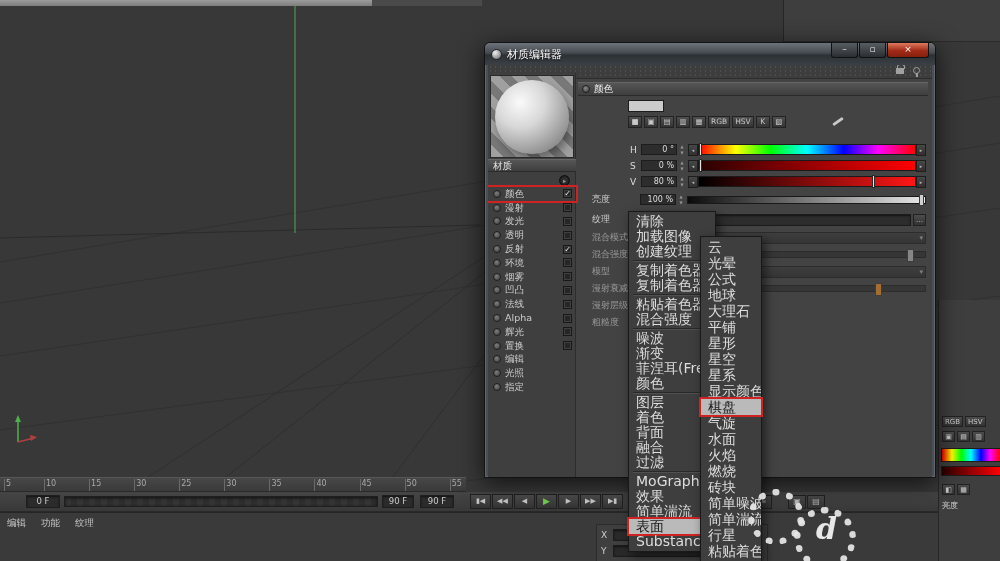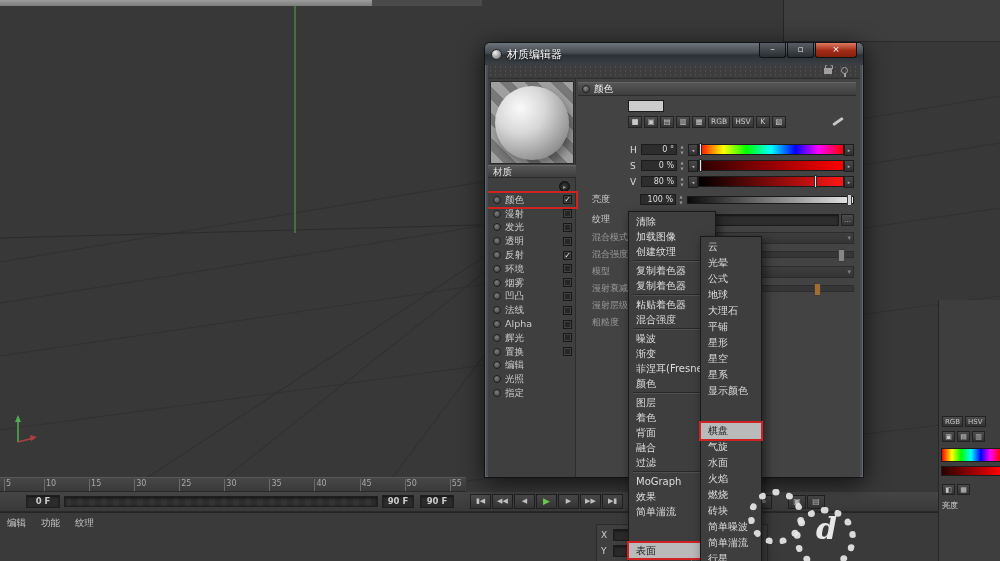--- a/index.html
+++ b/index.html
@@ -24,21 +24,21 @@
   #rd-bright{font-size:8px;color:#cfcfcf;}
 
   
   #ruler{position:absolute;left:0;top:477px;width:466px;height:15px;z-index:5;
     background:linear-gradient(#474747,#3a3a3a);border-top:1px solid #575757;border-bottom:1px solid #2a2a2a;
     display:flex;justify-content:space-between;align-items:flex-end;padding:0 4px;}
   .tick{font-size:8px;color:#a8a8a8;border-left:1px solid #6a6a6a;padding-left:1px;line-height:10px;height:12px;}
 
   
   #transport{position:absolute;left:0;top:492px;width:1000px;height:20px;background:linear-gradient(#454545,#393939);border-bottom:1px solid #292929;z-index:5;}
-  .fld{position:absolute;top:3px;height:13px;background:#2b2b2b;border:1px solid #1e1e1e;box-shadow:inset 0 1px 2px #141414;color:#cccccc;font-size:8.5px;line-height:11px;text-align:center;font-weight:bold;}
+  .fld{position:absolute;top:3px;height:13px;background:#2b2b2b;border:1px solid #1e1e1e;box-shadow:inset 0 1px 2px #141414;color:#cccccc;font-size:8.5px;line-height:11px;text-align:center;}
   #fld-start{left:26px;width:34px;}
   #range-groove{position:absolute;left:64px;top:4px;width:314px;height:11px;background:repeating-linear-gradient(90deg,#343434 0 6px,#2d2d2d 6px 12px);border:1px solid #1f1f1f;box-shadow:inset 0 1px 3px #101010;}
   #fld-end{left:382px;width:32px;}
   #fld-cur{left:420px;width:34px;}
   #transport-btns{position:absolute;left:470px;top:2px;display:flex;}
   #record-btns{position:absolute;left:640px;top:3px;display:flex;}
   #extra-btns{position:absolute;left:788px;top:3px;display:flex;}
   .tbtn{width:21px;height:15px;margin-right:1px;background:linear-gradient(#4e4e4e,#333);border:1px solid #212121;color:#c8c8c8;font-size:7px;line-height:13px;text-align:center;}
   .tbtn.play{color:#6ed14e;font-size:9px;}
   .rbtn{width:18px;height:14px;margin-right:1px;background:linear-gradient(#4a4a4a,#323232);border:1px solid #212121;color:#b9b9b9;font-size:8px;line-height:12px;text-align:center;}
@@ -50,41 +50,41 @@
   .btab{font-size:9.5px;color:#c9c9c9;}
   #coords-panel{position:absolute;left:596px;top:11px;width:172px;height:38px;background:#3f3f3f;border:1px solid #2b2b2b;padding:2px 4px;}
   .crow{display:flex;align-items:center;height:16px;}
   .clabel{font-size:9px;color:#cccccc;width:12px;}
   .cfield{flex:1;height:12px;background:#2a2a2a;border:1px solid #1c1c1c;box-shadow:inset 0 1px 2px #121212;}
   .cspin{width:9px;height:12px;margin-left:2px;display:flex;flex-direction:column;justify-content:space-between;}
   .cspin::before,.cspin::after{font-size:4px;color:#9a9a9a;text-align:center;line-height:5px;}
   .cspin::before{content:"▲";} .cspin::after{content:"▼";}
 
   
-  #mat-window{position:absolute;left:484px;top:42px;width:380px;height:436px;z-index:10;
+  #mat-window{position:absolute;left:484px;top:42px;width:452px;height:436px;z-index:10;
     background:#4a4f56;border:1px solid #111317;border-radius:6px 6px 0 0;
     box-shadow:0 5px 24px rgba(0,0,0,.7), inset 0 0 0 1px rgba(255,255,255,.14);}
   #titlebar{position:absolute;left:0;top:0;right:0;height:22px;border-radius:5px 5px 0 0;
     background:linear-gradient(#6d737a,#464b51 45%,#2d3136 55%,#3b4046);display:flex;align-items:center;padding:0 6px;}
   #title-icon{width:11px;height:11px;border-radius:50%;background:radial-gradient(circle at 35% 30%,#f0f0f0,#9a9a9a 60%,#50555b);border:1px solid #23262a;margin-right:5px;flex:none;}
   #title-text{font-size:11px;color:#ffffff;text-shadow:0 1px 2px #000;}
   #winbtns{position:absolute;right:6px;top:0;display:flex;}
   .winbtn{width:27px;height:15px;background:linear-gradient(#585d63,#2a2e32);border:1px solid #0f1113;border-top:none;color:#e6e6e6;font-size:9px;line-height:13px;text-align:center;border-radius:0 0 3px 3px;margin-left:1px;}
   .winbtn.close{width:42px;background:linear-gradient(#e0795f,#a02a16 55%,#86200e);color:#fff;}
 
   #win-body{position:absolute;left:3px;right:3px;top:22px;bottom:0;background:#434343;overflow:hidden;}
   #win-toolbar{position:absolute;left:0;top:0;right:0;height:14px;background:#3d3d3d;border-bottom:1px solid #2e2e2e;
     background-image:radial-gradient(#4f4f4f 1px,transparent 1px);background-size:5px 4px;}
   #win-lock{position:absolute;right:28px;top:3px;width:8px;height:6px;background:#a0a0a0;}
   #win-lock::before{content:"";position:absolute;left:1px;top:-4px;width:6px;height:4px;border:1.5px solid #a0a0a0;border-bottom:none;border-radius:3px 3px 0 0;}
   #win-pin{position:absolute;right:12px;top:2px;width:7px;height:7px;border:1.5px solid #a0a0a0;border-radius:50%;}
   #win-pin::after{content:"";position:absolute;left:2px;top:5px;width:1.5px;height:4px;background:#a0a0a0;}
 
   
-  #left-col{position:absolute;left:0;top:14px;bottom:0;width:88px;background:#3f3f3f;border-right:1px solid #2d2d2d;}
+  #left-col{position:absolute;left:0;top:8px;bottom:0;width:88px;background:#3f3f3f;border-right:1px solid #2d2d2d;}
   #preview{position:absolute;left:2px;top:2px;width:84px;height:83px;border:1px solid #292929;overflow:hidden;
     background:repeating-linear-gradient(45deg,#a0a0a0 0 9px,#787878 9px 18px);}
   #sphere{position:absolute;left:4px;top:4px;width:74px;height:74px;border-radius:50%;
     background:radial-gradient(circle at 34% 30%,#fafafa,#d8d8d8 35%,#9c9c9c 70%,#6f6f6f 96%);
     box-shadow:3px 6px 8px rgba(0,0,0,.35);}
   #mat-header{position:absolute;left:0;top:86px;width:88px;height:13px;background:linear-gradient(#565656,#3e3e3e);
     border-top:1px solid #666;border-bottom:1px solid #2b2b2b;font-size:9.5px;line-height:12px;color:#e4e4e4;padding-left:5px;}
   #preview-btn{position:absolute;left:71px;top:102px;width:11px;height:11px;border-radius:50%;
     background:radial-gradient(#3c3c3c,#141414);border:1px solid #0d0d0d;}
   #preview-btn::after{content:"▸";position:absolute;left:3px;top:0px;font-size:6px;color:#999;line-height:10px;}
@@ -136,26 +136,26 @@
   .dim-row.dd .dim-bar::after{content:"▾";position:absolute;right:2px;top:0;font-size:7px;color:#aaa;line-height:11px;}
   .dim-row.sl .dim-bar{height:7px;background:#2f2f2f;border:1px solid #1d1d1d;}
   .dim-row.sl .dim-bar::after{content:"";position:absolute;right:4%;top:-3px;width:5px;height:11px;background:#b3b3b3;border:1px solid #3a3a3a;}
   .dim-row.orange .dim-bar::after{right:15%;background:#e0892a;}
   .dim-row.plain .dim-bar{visibility:hidden;}
 
   
   .popup{position:absolute;background:#3e3e3e;border:1px solid #191919;box-shadow:3px 4px 10px rgba(0,0,0,.55);padding:2px 0;z-index:20;}
   #menu1{left:628px;top:211px;width:88px;}
   #menu2{left:700px;top:236px;width:62px;}
-  .m-item{position:relative;height:15px;line-height:15px;font-size:10px;color:#dedede;padding:0 12px 0 7px;white-space:nowrap;overflow:hidden;}
+  .m-item{position:relative;height:15px;line-height:15px;font-size:14px;color:#dedede;padding:0 12px 0 7px;white-space:nowrap;overflow:hidden;}
   #menu2 .m-item{height:16px;line-height:16px;padding:0 8px 0 7px;}
   .m-item.submenu::after{content:"▶";position:absolute;right:3px;top:0;font-size:5px;color:#bbb;line-height:15px;}
   .m-item.selected{background:#bababa;color:#1b1b1b;}
   .m-item.selected.submenu::after{color:#333;}
-  .m-item.boxed{outline:2px solid #cf2323;outline-offset:0;margin-top:24px;}
+  .m-item.boxed{outline:2px solid #cf2323;outline-offset:0;}
   .m-item.separator{height:4px;padding:0;}
   .m-item.separator::before{content:"";display:block;margin:1px 4px 0 4px;border-top:1px solid #292929;border-bottom:1px solid #505050;}
 
   
   #wm{position:absolute;left:742px;top:485px;width:140px;height:80px;z-index:40;pointer-events:none;}
   .wm-circle{position:absolute;border-radius:50%;border:7px dotted #e8e8e8;opacity:.92;}
   #wm-c1{left:6px;top:4px;width:56px;height:56px;}
   #wm-c2{left:52px;top:22px;width:62px;height:62px;}
   #wm-d{position:absolute;left:74px;top:26px;font-family:"DejaVu Serif","Liberation Serif",serif;font-style:italic;font-weight:bold;font-size:30px;color:#f2f2f2;opacity:.95;}
 </style>

